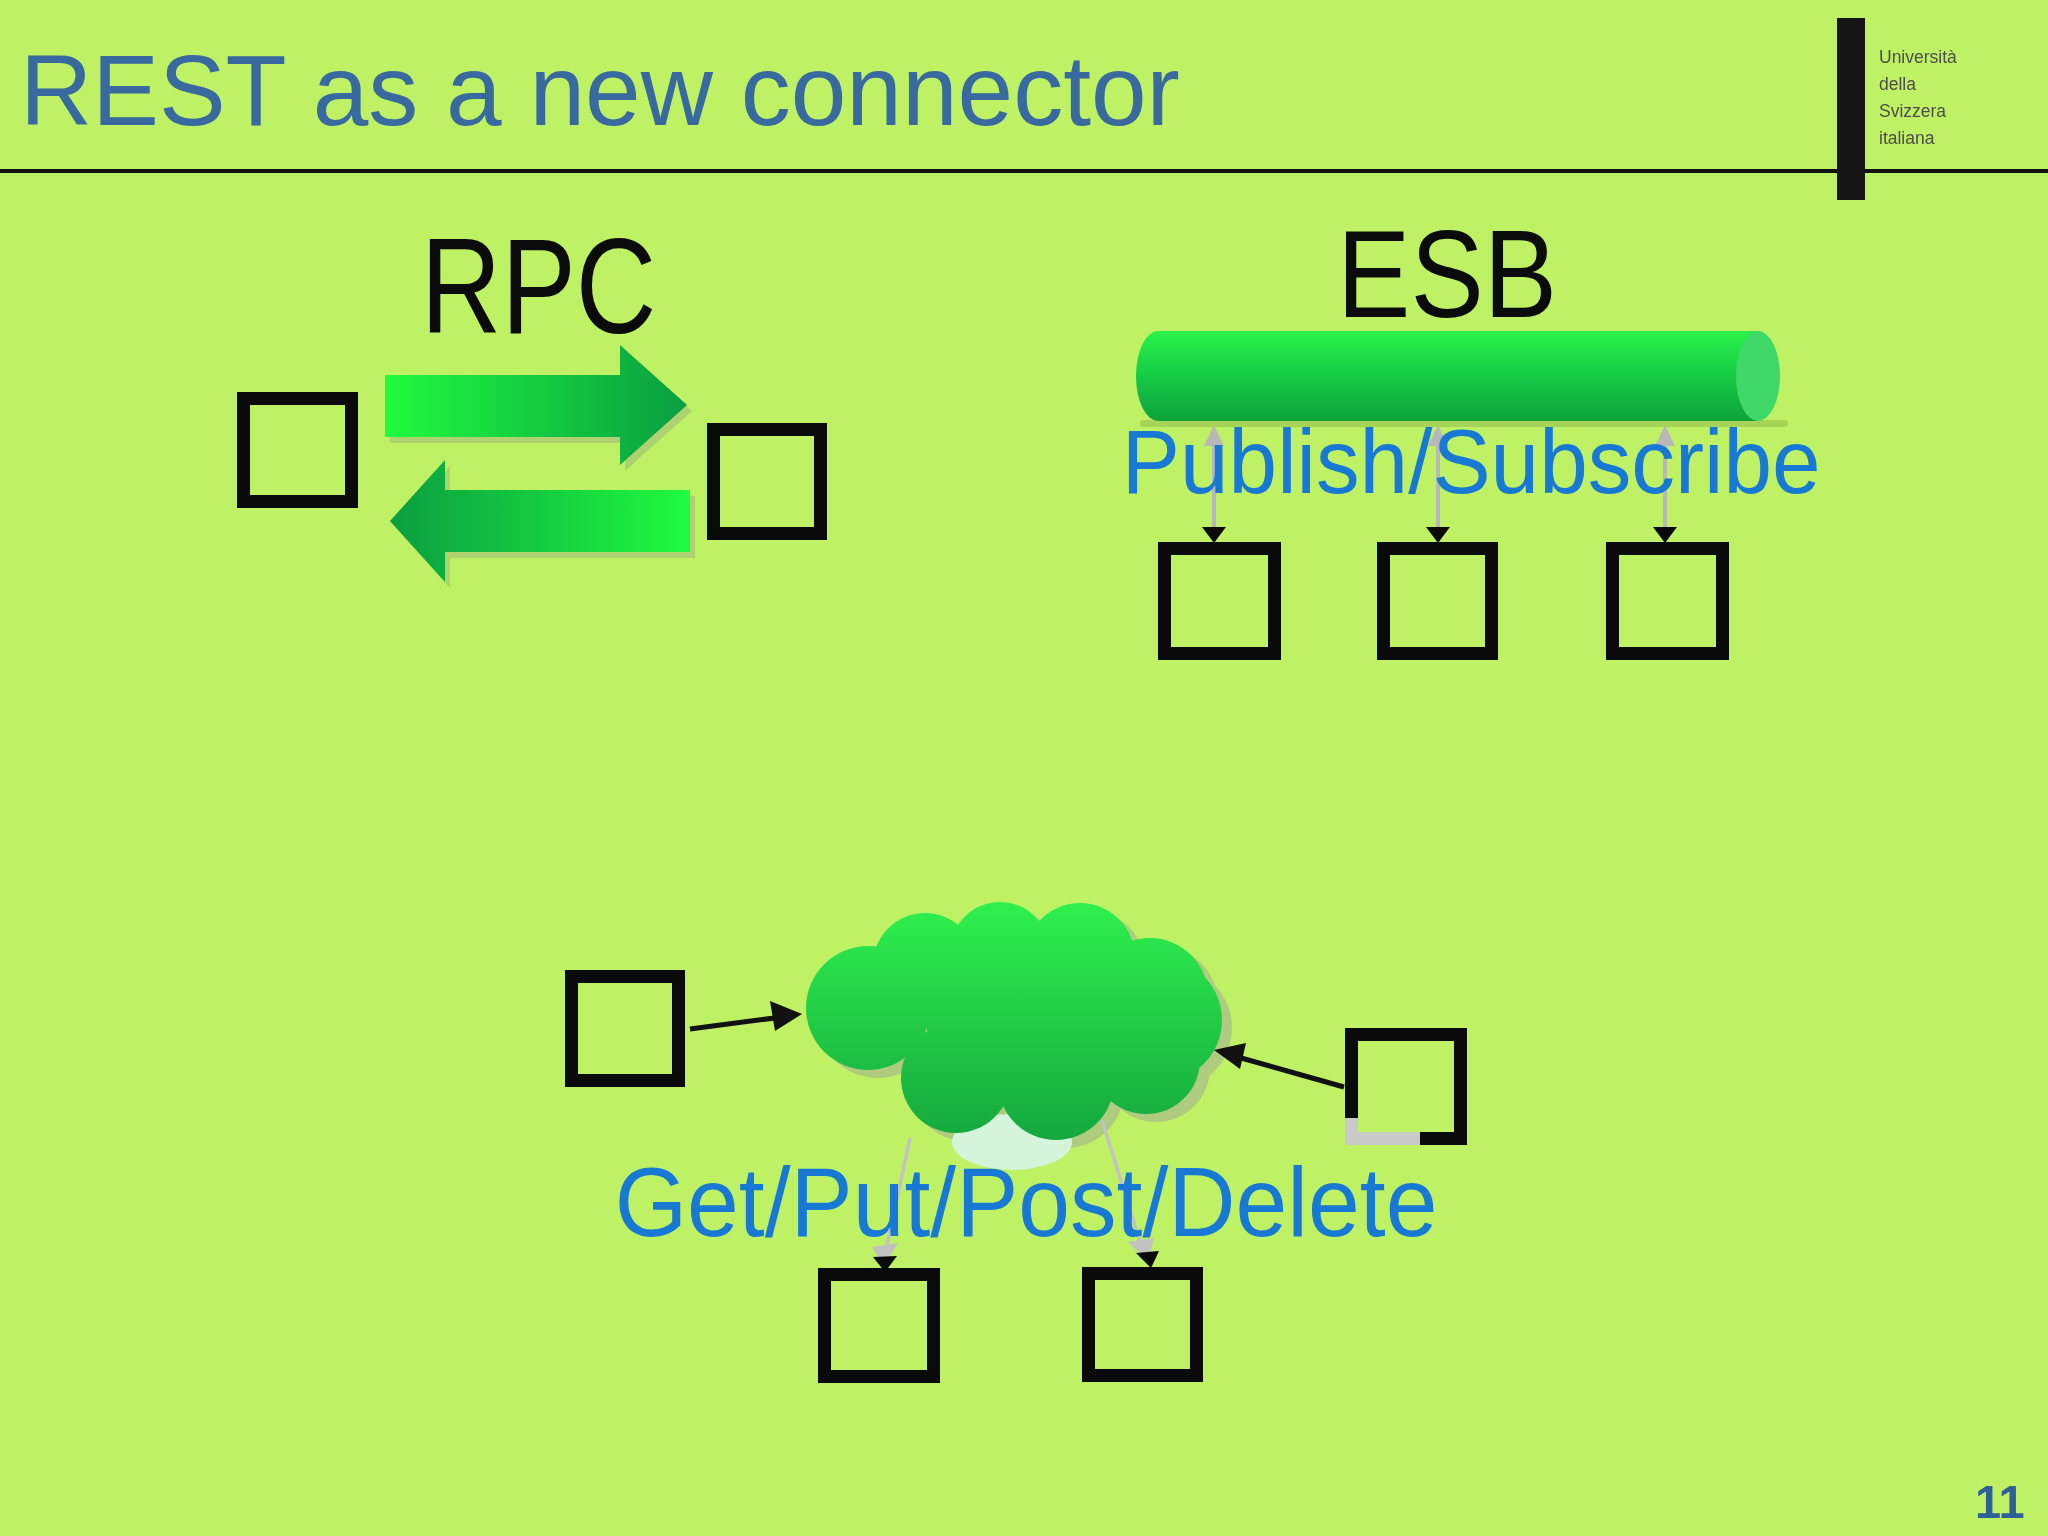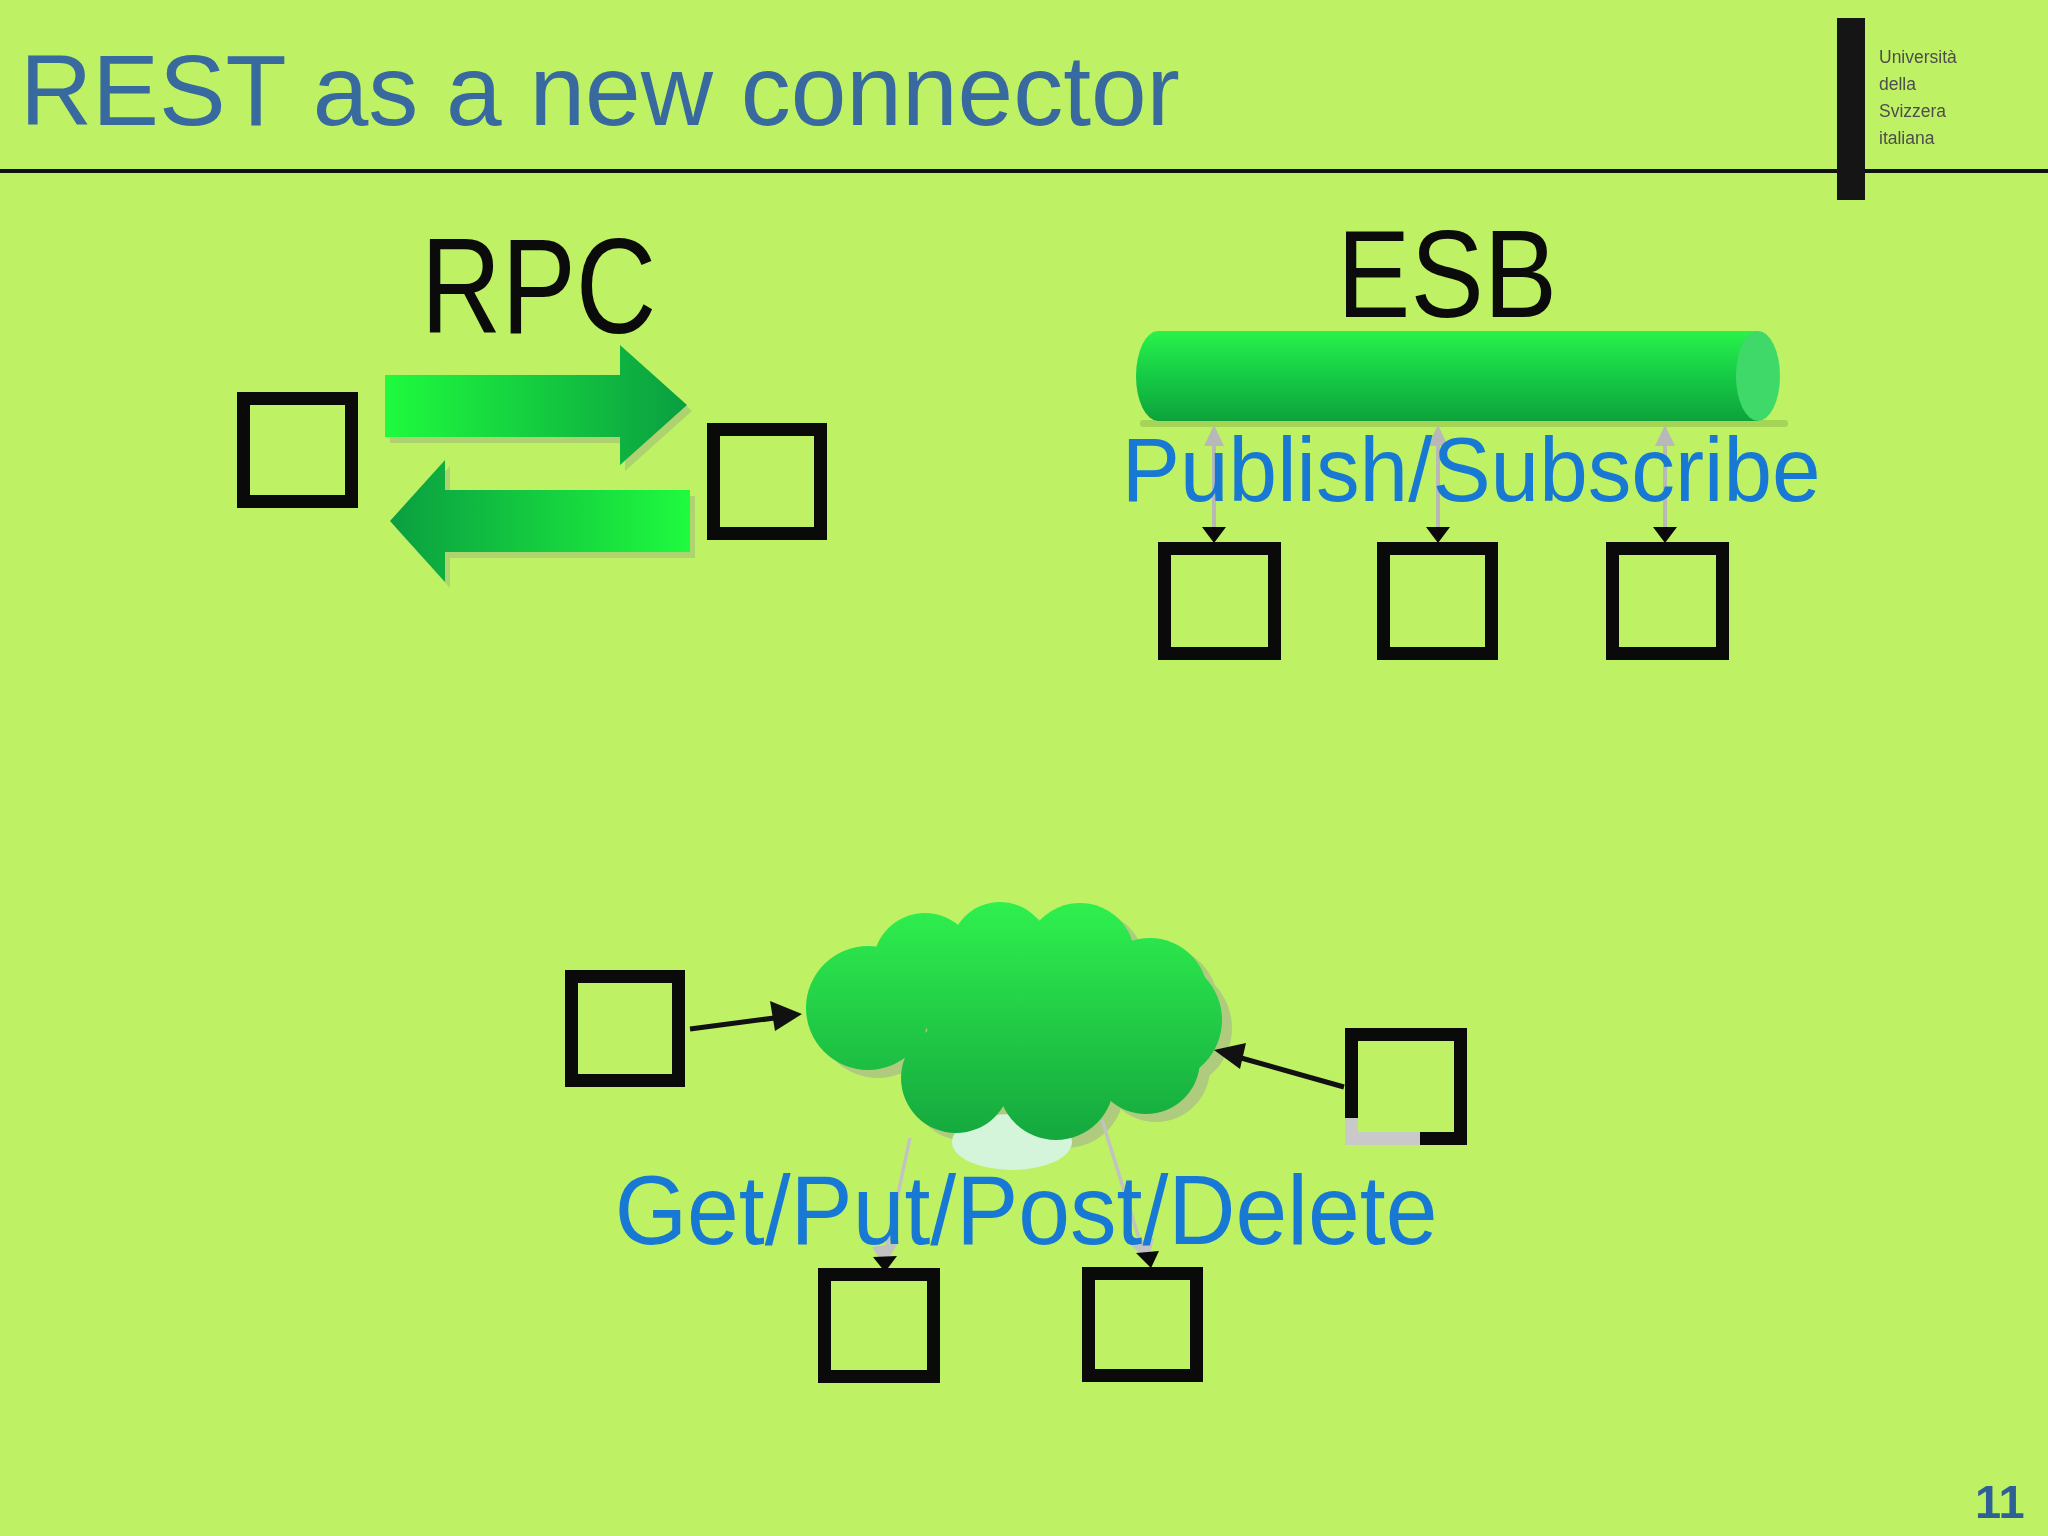--- a/index.html
+++ b/index.html
@@ -6,21 +6,21 @@
   .slide{position:relative;width:2048px;height:1536px;background:#bef264;overflow:hidden;
          font-family:"Liberation Sans", sans-serif;}
   .abs{position:absolute;}
   .slide-title{left:20px;top:40px;font-size:100px;line-height:1;color:var(--title-blue);white-space:nowrap;}
   .rule{left:0;top:169px;width:2048px;height:4px;background:#111;}
   .logo-bar{left:1837px;top:18px;width:28px;height:182px;background:#151515;}
   .logo-text{left:1879px;top:20px;font-size:17.5px;line-height:27px;color:var(--logo-gray);margin-top:24px;}
   .fit{position:absolute;text-align:center;line-height:1;white-space:nowrap;}
   .squeeze{display:inline-block;transform:scaleX(var(--sx,1));transform-origin:center top;}
   .diagram-title{color:#0b0b0b;}
-  .blue-label{color:var(--label-blue);margin-top:8px;}
+  .blue-label{color:var(--label-blue);}
   .sq{position:absolute;box-sizing:border-box;border:13px solid var(--box-black);background:transparent;}
   .gray-patch{position:absolute;background:#c9c9c9;}
   .footer-left{left:18px;top:1480px;font-size:40px;color:var(--footer-blue);}
   .page-num{left:1975px;top:1474px;font-size:47px;font-weight:bold;color:var(--page-blue);}
   svg.layer{position:absolute;left:0;top:0;}
 </style>
 </head>
 <body>
 
 <div class="slide">

